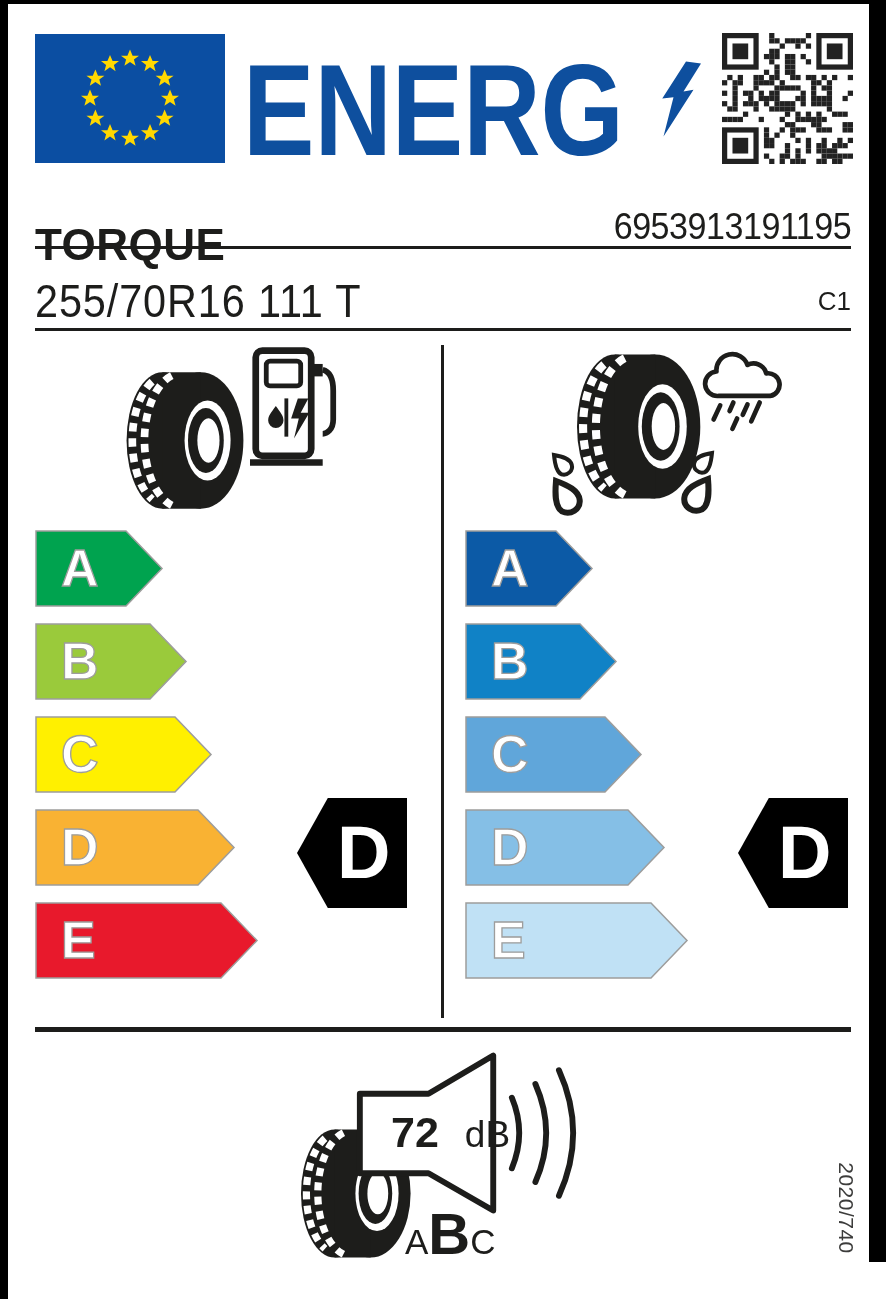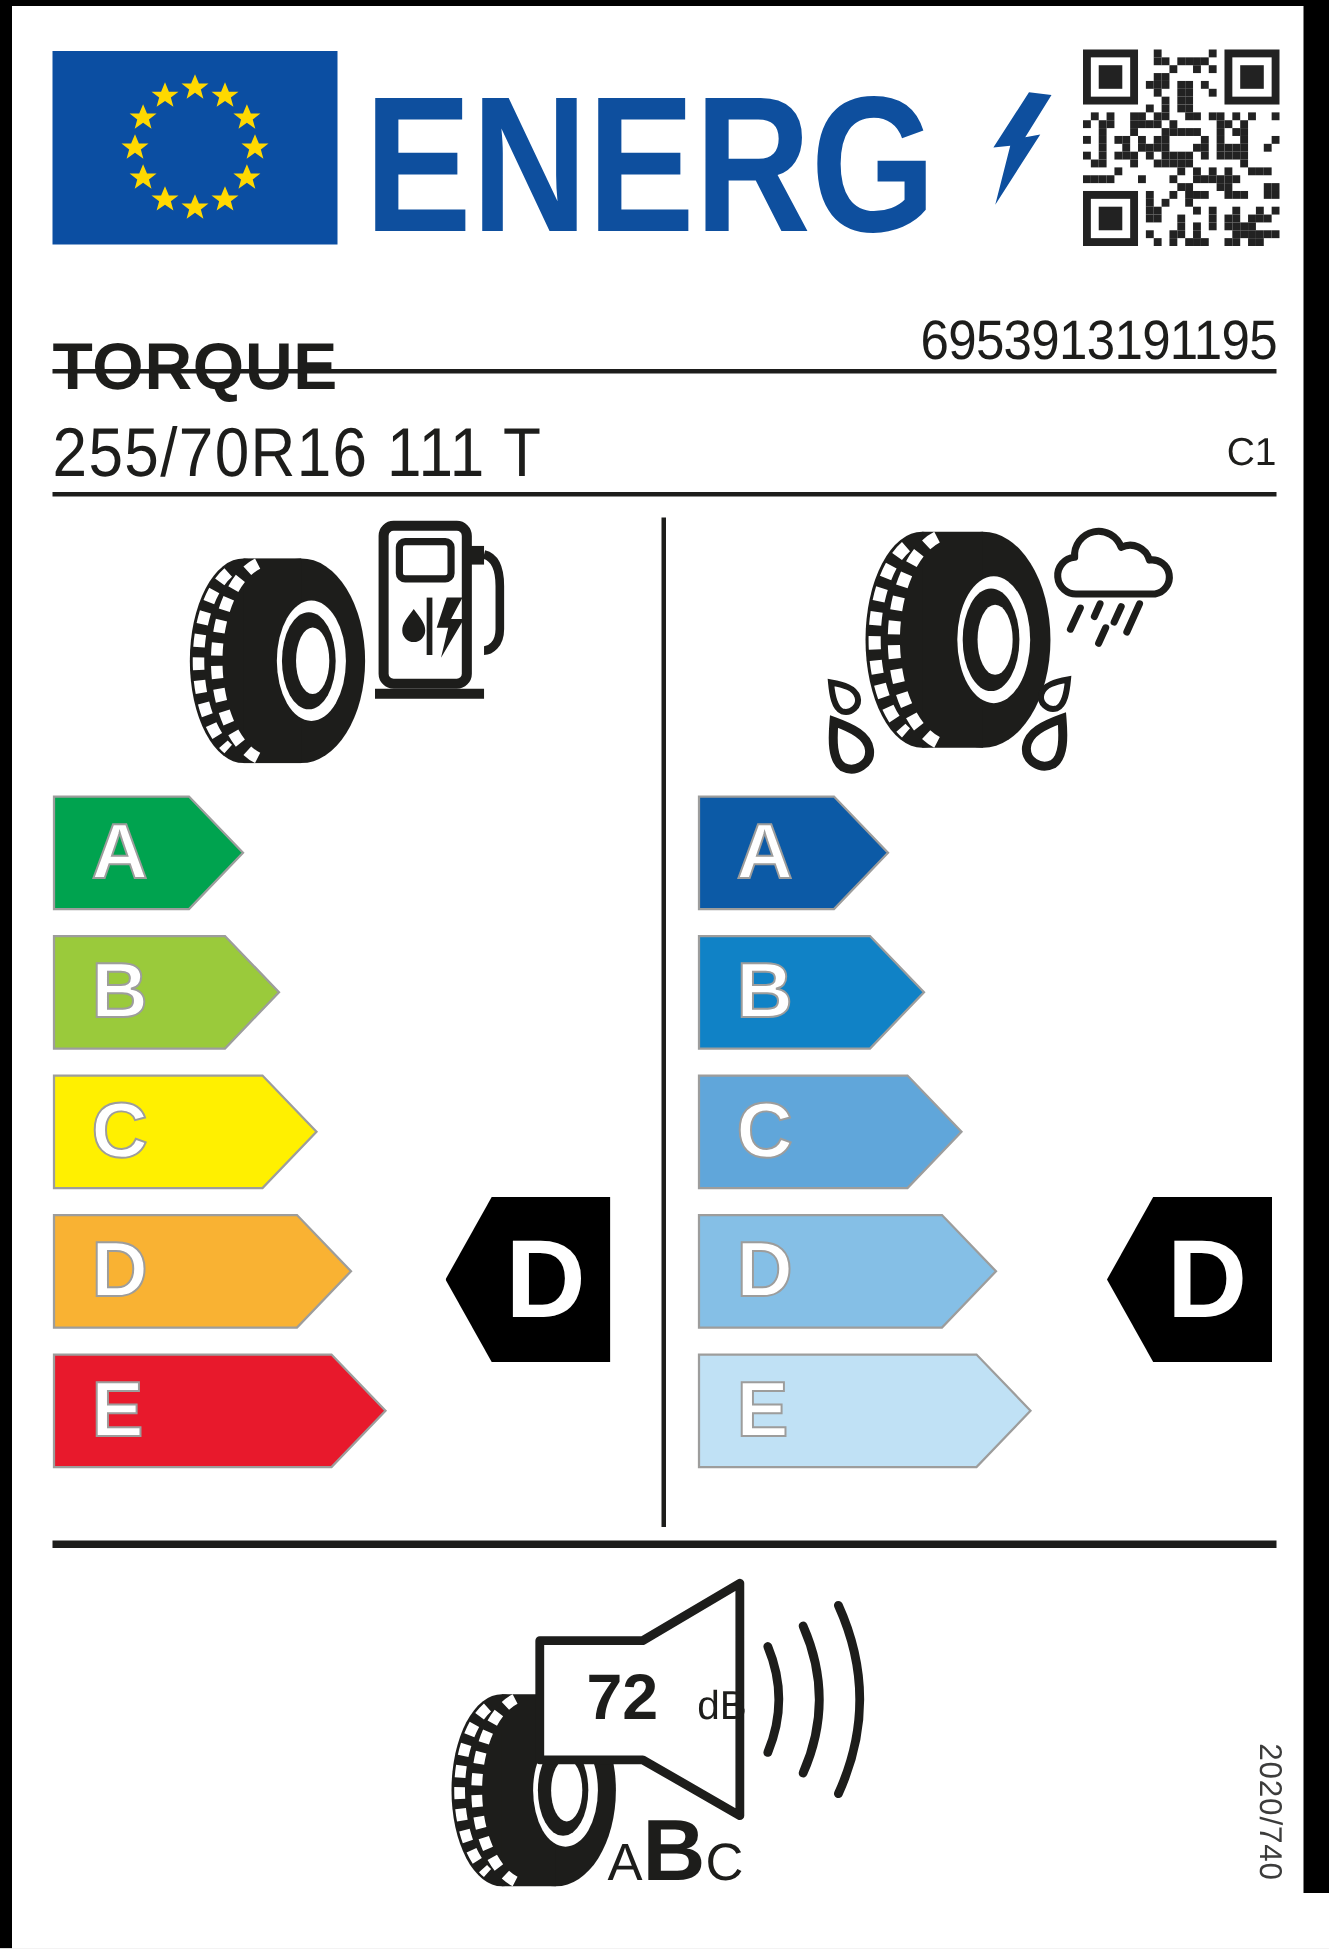--- a/index.html
+++ b/index.html
@@ -19,21 +19,21 @@
   .tyre-class{right:35px;top:286px;font-size:26px;}
   
   .arrow{position:absolute;height:77px;}
   .arrow svg{display:block;}
   .arrow-letter{position:absolute;left:26px;top:0;height:77px;line-height:77px;font-size:52px;font-weight:bold;color:#fff;-webkit-text-stroke:1.3px #9d9d9c;}
   .pointer{position:absolute;width:110px;height:110px;background:#000;clip-path:polygon(0 50%,28% 0,100% 0,100% 100%,28% 100%);}
   .pointer-letter{position:absolute;left:40px;top:0;height:110px;line-height:110px;font-size:74px;font-weight:bold;color:#fff;}
   
   #noise-db{left:368px;top:1108px;display:flex;align-items:baseline;gap:26px;margin-left:23px;}
   #noise-db .val{font-size:43px;font-weight:bold;}
-  #noise-db .unit{font-size:27px;}
+  #noise-db .unit{font-size:37px;}
   #noise-abc{left:405px;top:1204px;display:flex;align-items:baseline;}
   #noise-abc .nA,#noise-abc .nC{font-size:35px;line-height:60px;}
   #noise-abc .nB{font-size:58px;line-height:60px;font-weight:bold;}
   #regulation{left:786px;top:1196px;width:120px;height:24px;transform:rotate(90deg);font-size:21px;text-align:center;color:#3c3c3b;letter-spacing:.5px;}
   svg{overflow:visible;}
 </style>
 </head>
 <body>
 
 <svg width="0" height="0" style="position:absolute">

